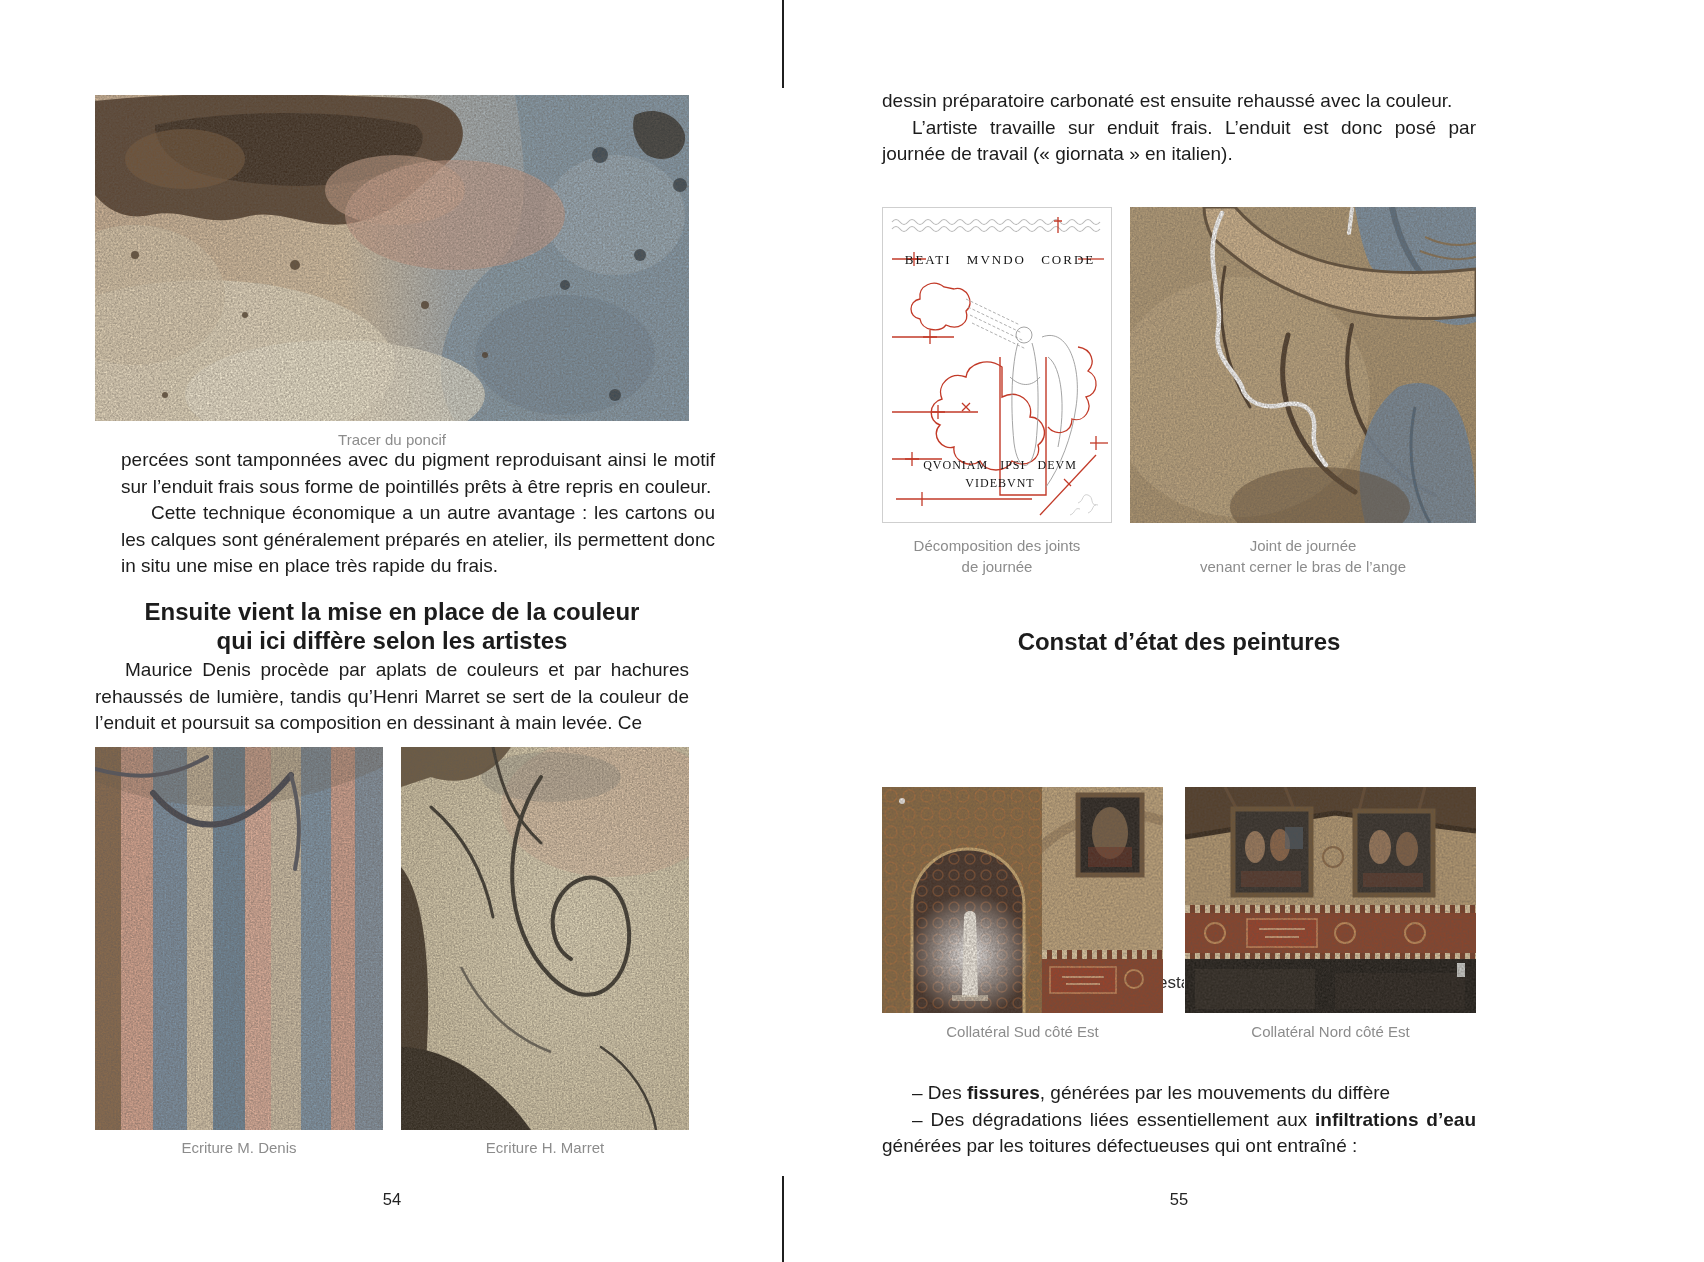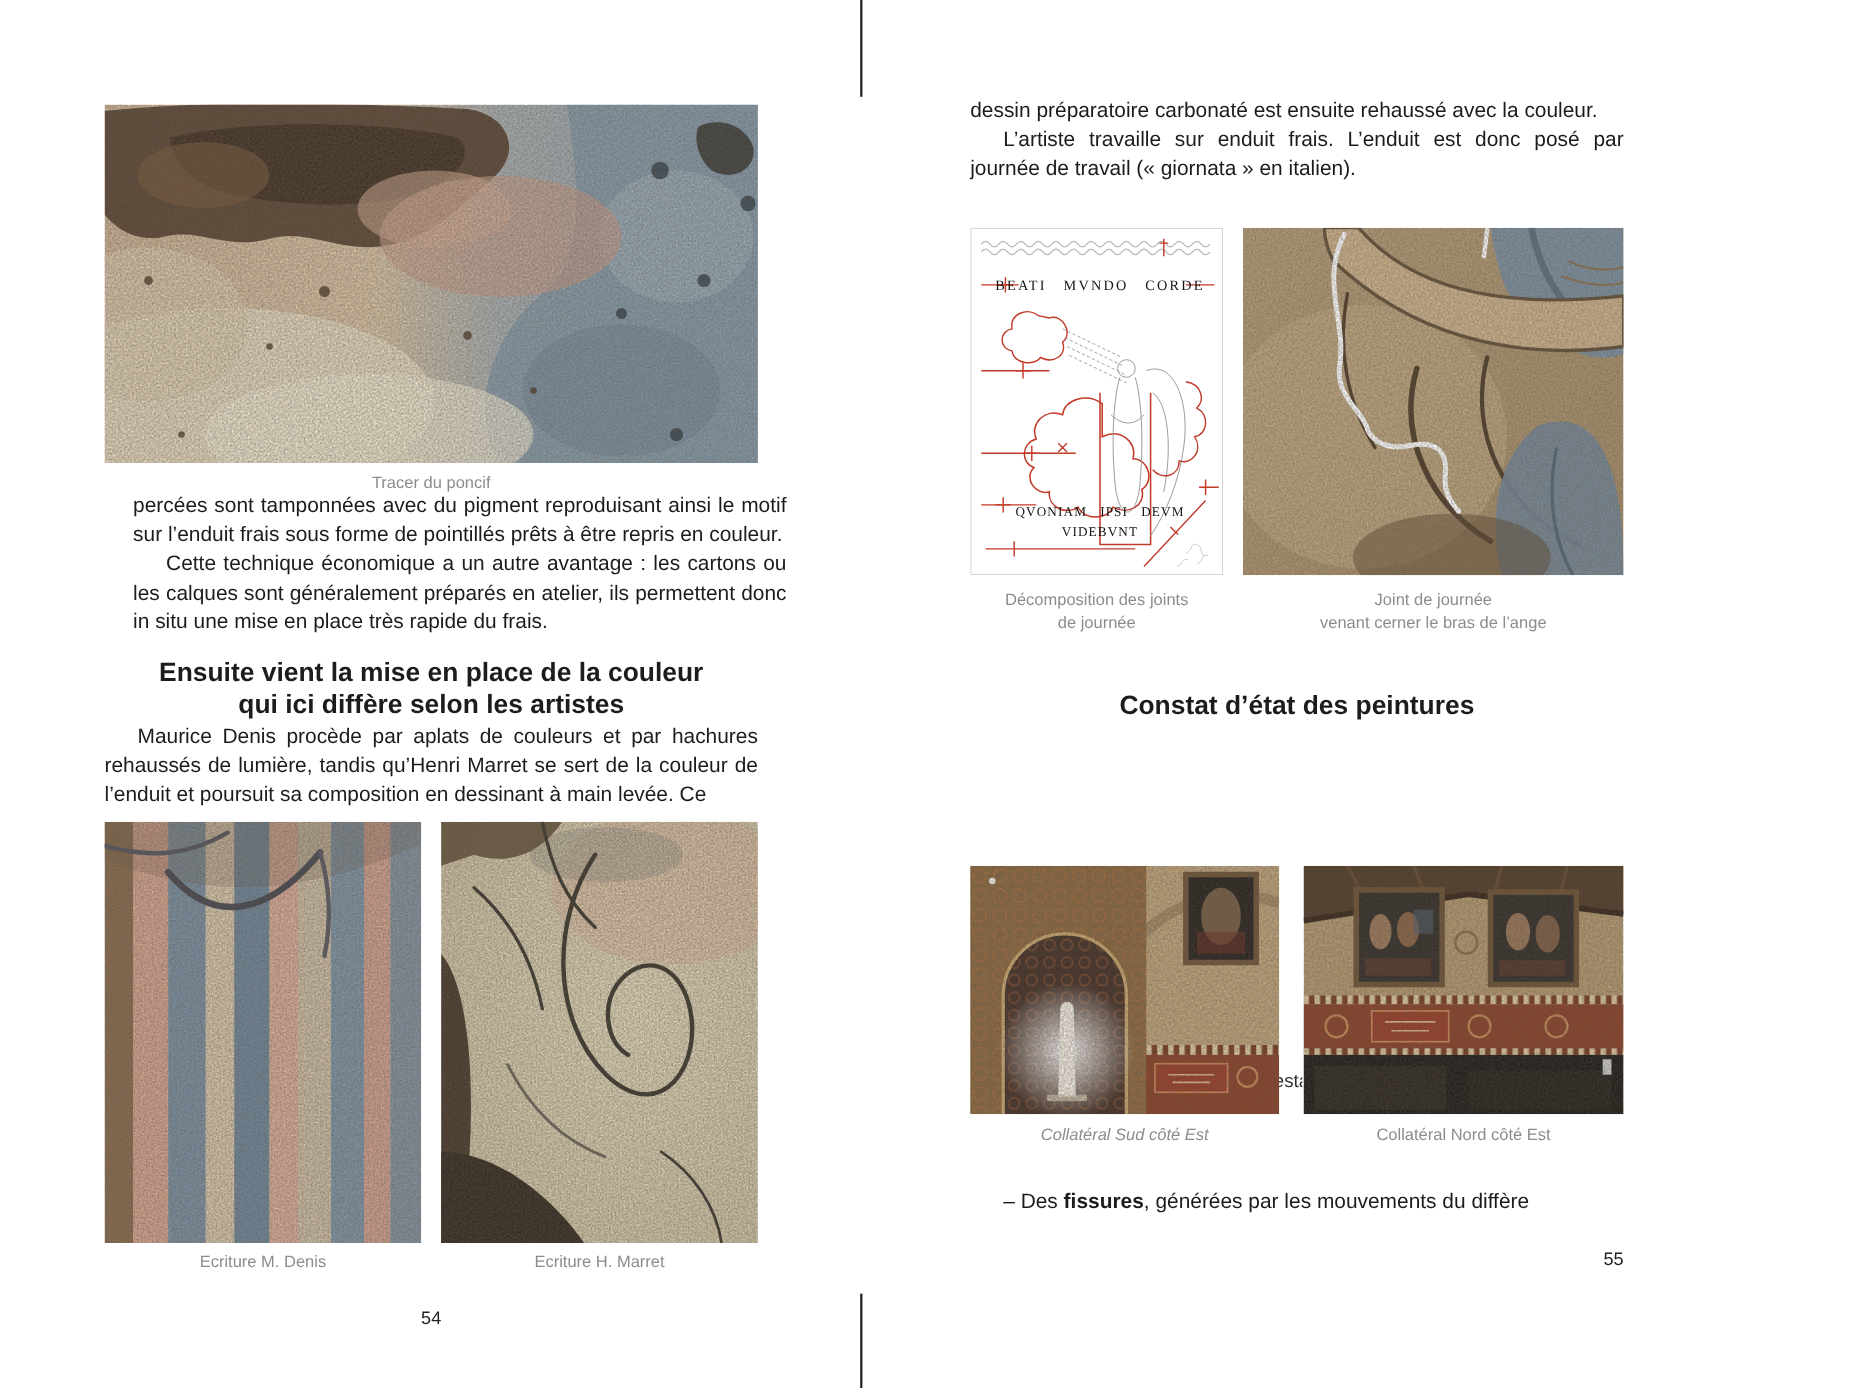--- a/index.html
+++ b/index.html
@@ -340,23 +340,24 @@
         </g>
         <rect x="0" y="166" width="291" height="6" fill="url(#chkB)"></rect>
         <rect x="0" y="172" width="291" height="54" fill="#23201b"></rect>
         <rect x="10" y="182" width="120" height="40" fill="#302b24"></rect>
         <rect x="150" y="186" width="130" height="36" fill="#2b2620"></rect>
         <rect x="272" y="176" width="8" height="14" fill="#c9ccc9"></rect>
         <rect width="291" height="226" filter="url(#f6)" opacity="0.4"></rect>
       </svg>
     </div>
 
-    <div class="abs caption" style="left:0;top:1021px;width:281px;font-style:italic;">Collatéral Sud côté Est</div>
+    <div class="abs caption" style="left:0;top:1021px;width:281px;">Collatéral Sud côté Est</div>
     <div class="abs caption" style="left:303px;top:1021px;width:291px;">Collatéral Nord côté Est</div>
 
     <div class="abs" style="left:0;top:1080px;width:594px;">
       <p class="bodytext indent"><span>– Des </span><span class="b">fissures</span><span>, générées par les mouvements du diffère</span></p>
-    </div>
-
-    <div class="abs pagenum" style="left:0;top:1136px;width:594px;text-align:right;">55</div>
+      <p class="bodytext indent"><span>– Des dégradations liées essentiellement aux </span><span class="b">infiltrations d’eau</span><span> générées par les toitures défectueuses qui ont entraîné :</span></p>
+    </div>
+
+    <div class="abs pagenum" style="left:0;top:1190px;width:594px;">55</div>
   </div>
 
 </div>
 
 </body></html>

